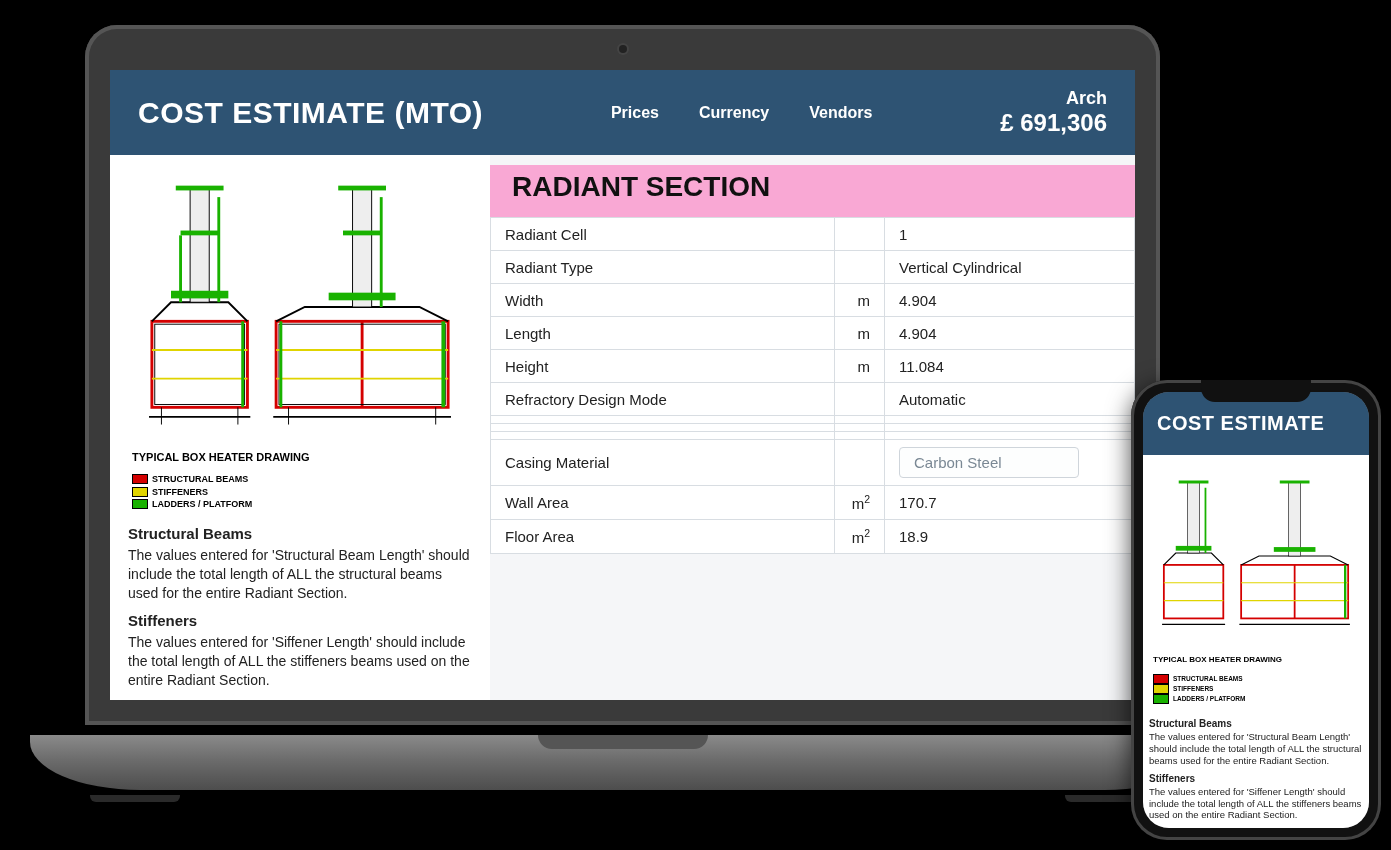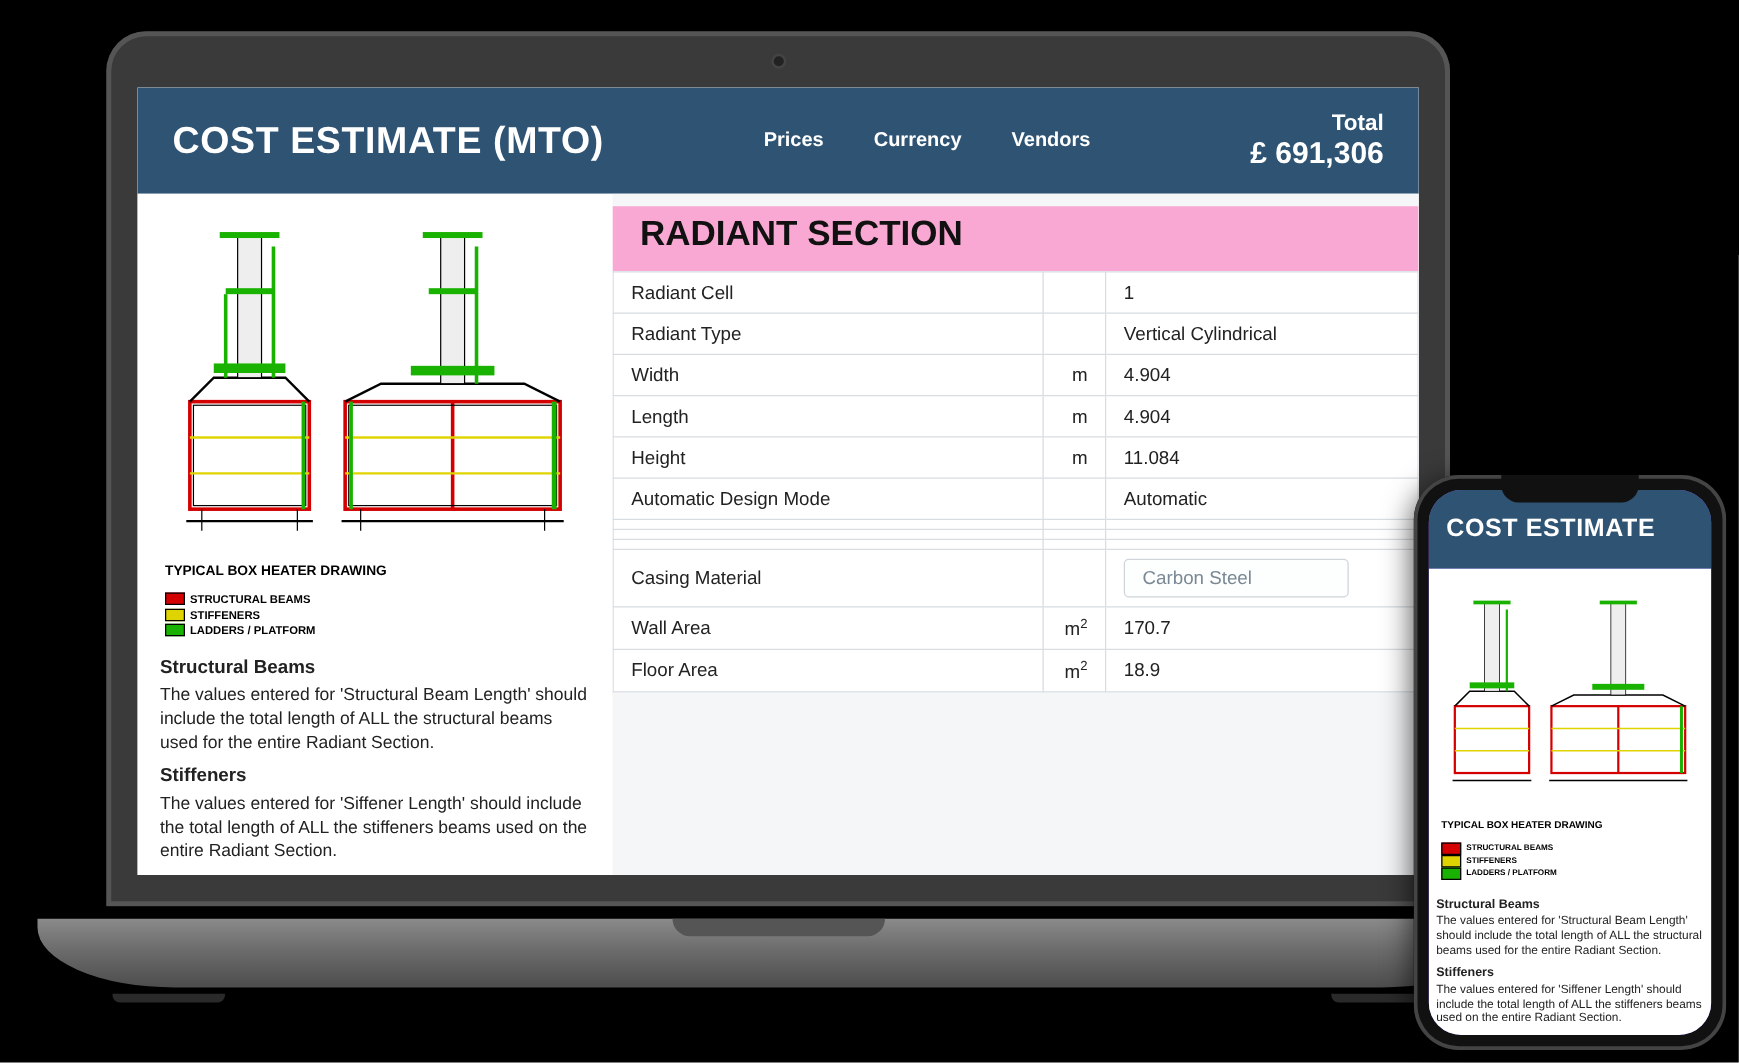--- a/index.html
+++ b/index.html
@@ -78,21 +78,21 @@
   .phone-notch {
     position: absolute;
     top: 0; left: 50%; transform: translateX(-50%);
     width: 110px; height: 22px;
     background: #111;
     border-radius: 0 0 14px 14px;
     z-index: 5;
   }
   .phone-screen {
     width: 100%; height: 100%;
-    background: #8b5cf6;
+    background: #737373;
     border-radius: 26px;
     overflow: hidden;
     position: relative;
   }
 
   
   .app { width:100%; height:100%; display:flex; flex-direction:column; }
   .app-header {
     background: #2e5373;
     color: #fff;
@@ -162,21 +162,21 @@
 
       <div class="app">
         <div class="app-header">
           <div class="app-title">COST ESTIMATE (MTO)</div>
           <div class="header-spacer"></div>
           <div class="nav-link">Prices</div>
           <div class="nav-link">Currency</div>
           <div class="nav-link">Vendors</div>
           <div class="header-spacer"></div>
           <div class="total-block">
-            <div class="total-label">Total</div>
+            <div class="total-label">Arch</div>
             <div class="total-value">£ 691,306</div>
           </div>
         </div>
 
         <div class="app-body">
 
           <div class="left-pane">
             <div class="drawing-box">
               <svg class="drawings" viewBox="0 0 360 270">
 
@@ -274,21 +274,21 @@
                     <td>Length</td>
                     <td class="unit">m</td>
                     <td class="val">4.904</td>
                   </tr>
                 <tr>
                     <td>Height</td>
                     <td class="unit">m</td>
                     <td class="val">11.084</td>
                   </tr>
                 <tr>
-                    <td>Automatic Design Mode</td>
+                    <td>Refractory Design Mode</td>
                     <td class="unit"></td>
                     <td class="val">Automatic</td>
                   </tr>
                 <tr class="spacer">
                     <td></td>
                     <td></td>
                     <td></td>
                   </tr>
                 <tr class="spacer">
                     <td></td>

